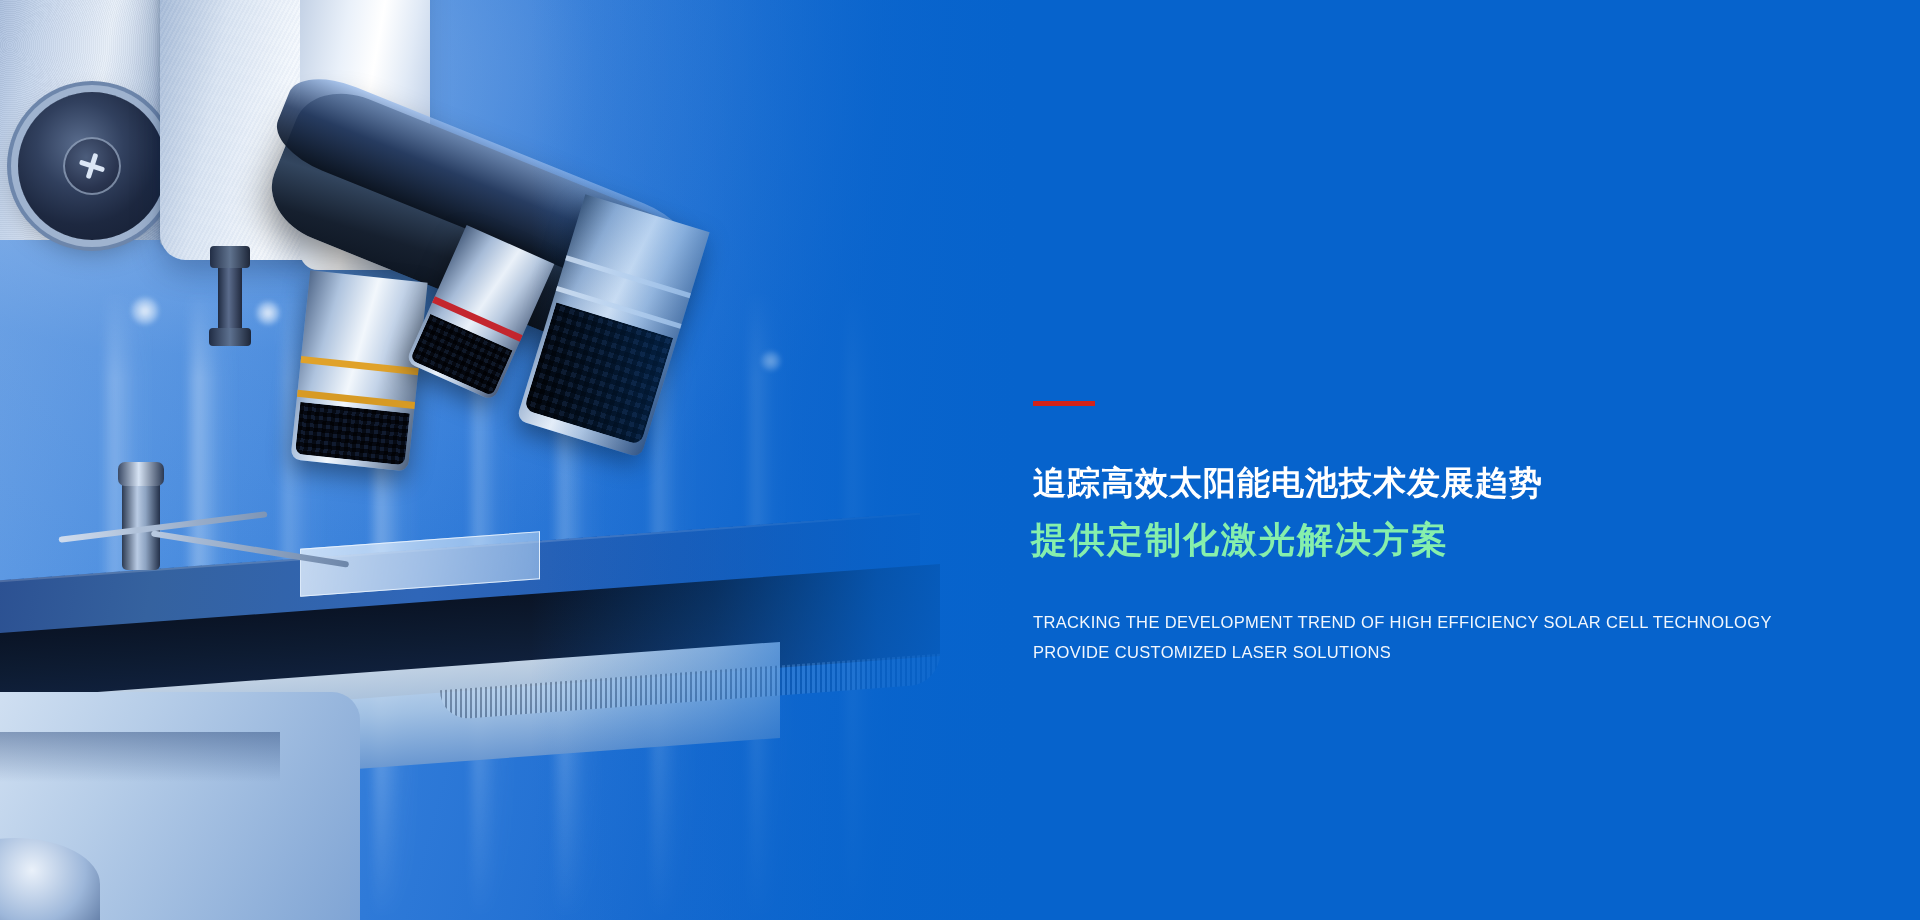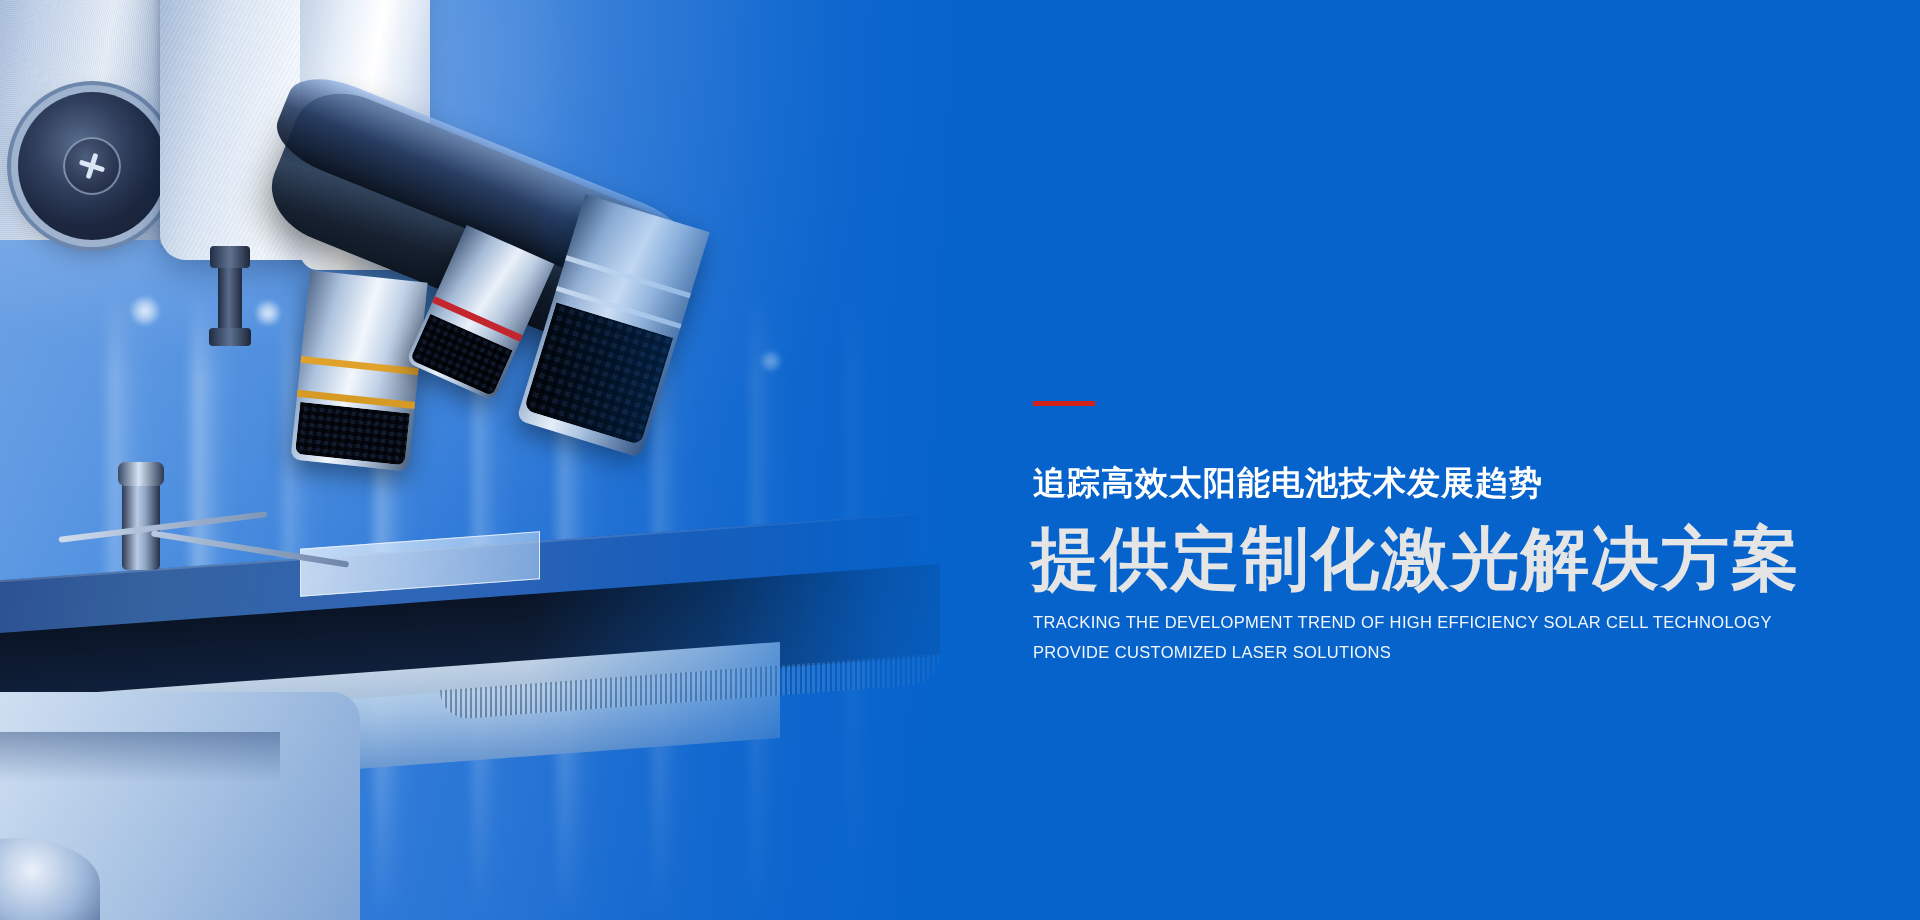--- a/index.html
+++ b/index.html
@@ -181,21 +181,21 @@
                 rgba(6,99,204,.35) 70%, rgba(6,99,204,.80) 86%, #0663cc 100%); }
 
   
   .content{ position:absolute; left:1033px; top:0; width:860px; height:800px; }
   .accent-rule{ position:absolute; left:0; top:401px; width:62px; height:5px;
                 background:#d32319; }
   .kicker{ position:absolute; left:0; top:464px; width:860px;
            font-size:33px; font-weight:700; color:#ffffff; letter-spacing:1px;
            line-height:1.16; white-space:nowrap; }
   .headline{ position:absolute; left:-2px; top:518px; width:860px;
-             font-size:68px; font-weight:700; color:#e5e5e5; letter-spacing:2px;
+             font-size:36px; font-weight:700; color:#86efac; letter-spacing:2px;
              line-height:1.2; white-space:nowrap; }
   .sub{ position:absolute; left:0; width:900px; color:#f2f7fd;
         font-size:16.5px; font-weight:400; letter-spacing:.35px; white-space:nowrap; }
   .sub1{ top:613px; }
   .sub2{ top:643px; }
 </style>
 </head>
 <body>
 
 <div class="banner">

